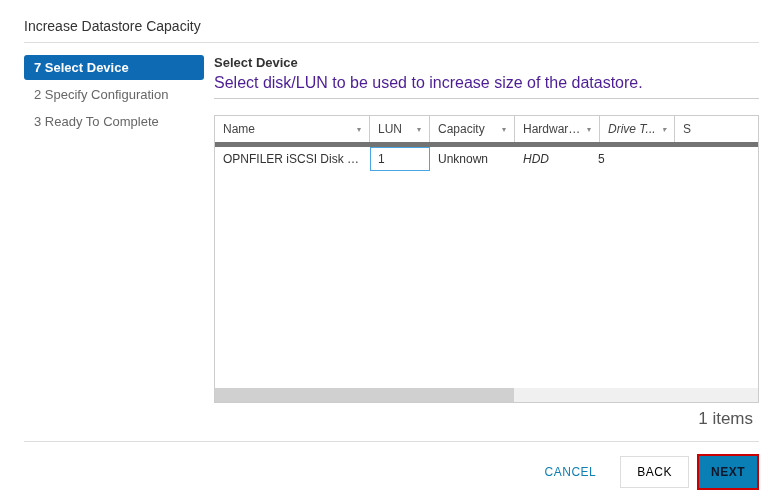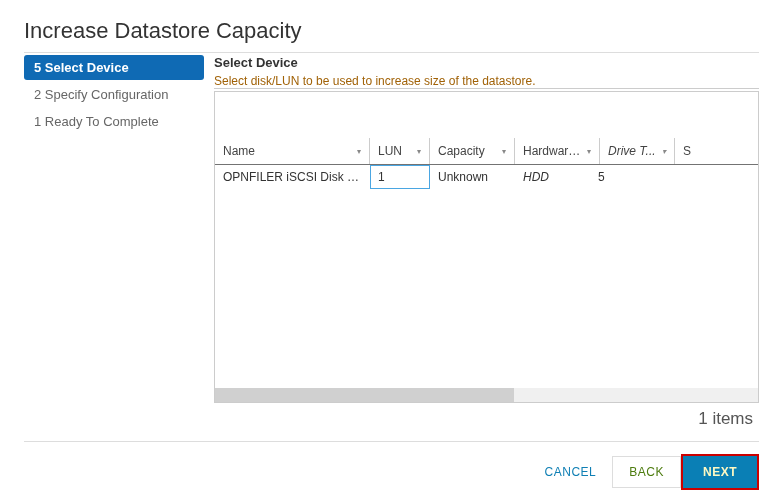--- a/index.html
+++ b/index.html
@@ -1,35 +1,35 @@
 <!DOCTYPE html>
 <html><head>
   <meta charset="utf-8">
   <style>
     * { box-sizing: border-box; margin: 0; padding: 0; }
     body { font-family: Arial, sans-serif; font-size: 13px; color: #333; background: #fff; width: 783px; height: 502px; overflow: hidden; }
     
     .dialog { width: 100%; height: 100%; display: flex; flex-direction: column; padding: 18px 24px 12px 24px; }
     
-    .title { font-size: 22px; font-weight: 300; color: #333; padding-bottom: 8px; border-bottom: 1px solid #ddd; margin-bottom: 2px; }
+    .title { font-size: 14px; font-weight: 300; color: #333; padding-bottom: 8px; border-bottom: 1px solid #ddd; margin-bottom: 12px; }
     
     .body { flex: 1; display: flex; min-height: 0; }
     
     .sidebar { width: 190px; flex-shrink: 0; padding-right: 10px; }
     .step { padding: 5px 10px; color: #666; font-size: 13px; border-radius: 3px; margin-bottom: 2px; cursor: pointer; }
     .step.active { background: #0f6ab4; color: #fff; font-weight: bold; }
     
     .main { flex: 1; display: flex; flex-direction: column; min-width: 0; }
-    .main-header { padding-bottom: 0; border-bottom: 1px solid #ccc; margin-bottom: 2px; }
+    .main-header { padding-bottom: 6px; border-bottom: 1px solid #ccc; margin-bottom: 16px; }
     .main-title { font-size: 13px; font-weight: bold; margin-bottom: 4px; }
-    .main-subtitle { font-size: 12px; color: #a16207; }
+    .main-subtitle { font-size: 16px; color: #4c1d95; }
     
     .table-wrap { flex: 1; border: 1px solid #ccc; display: flex; flex-direction: column; min-height: 0; position: relative; }
     
-    .thead { display: flex; background: #fff; border-bottom: 1px solid #737373; margin-top: 46px; }
+    .thead { display: flex; background: #fff; border-bottom: 5px solid #737373; }
     .th { display: flex; align-items: center; justify-content: space-between; padding: 6px 8px; border-right: 1px solid #ccc; font-size: 12px; color: #444; white-space: nowrap; overflow: hidden; text-overflow: ellipsis; cursor: pointer; }
     .th:last-child { border-right: none; }
     .th .lbl { overflow: hidden; text-overflow: ellipsis; }
     .th .sort { font-size: 8px; color: #888; margin-left: 4px; flex-shrink: 0; }
     
     .tbody { flex: 1; overflow: auto; }
     .trow { display: flex; font-size: 12px; color: #333; }
     .td { padding: 5px 8px; white-space: nowrap; overflow: hidden; text-overflow: ellipsis; }
     .td.selected-cell { border: 1px solid #4aa6e2; padding: 4px 7px; }
     
@@ -39,38 +39,38 @@
     .col-cap.th { text-align: left; }
     .col-hw   { width: 85px; flex-shrink: 0; }
     .col-dt   { width: 75px; flex-shrink: 0; font-style: italic; }
     .col-ext  { width: 30px; flex-shrink: 0; }
     
     .hscroll { height: 14px; background: #f0f0f0; display: flex; }
     .hscroll-thumb { width: 55%; height: 100%; background: #d0d0d0; }
     
     .footer-count { text-align: right; font-size: 17px; color: #555; padding: 6px 6px 0 0; }
     
-    .actions { border-top: 1px solid #ddd; margin-top: 12px; padding-top: 12px; display: flex; justify-content: flex-end; align-items: center; }
+    .actions { border-top: 1px solid #ddd; margin-top: 12px; padding-top: 12px; display: flex; justify-content: flex-end; align-items: center; gap: 8px; }
     .btn { font-size: 12px; padding: 8px 16px; border: none; background: none; cursor: pointer; letter-spacing: 0.5px; }
     .btn-cancel { color: #0f7fb4; }
-    .btn-back { color: #4d7c0f; border: 1px solid #ddd; cursor: default; }
-    .btn-next { background: #0a7fb5; color: #fef9c3; font-weight: bold; border: 2px solid #c00; padding: 9px 20px; }
+    .btn-back { color: #000000; border: 1px solid #ddd; cursor: default; }
+    .btn-next { background: #0a7fb5; color: #0f172a; font-weight: bold; border: 2px solid #c00; padding: 9px 12px; }
   </style>
 </head>
 <body>
 
 <div class="dialog">
   <div class="title">Increase Datastore Capacity</div>
 
   <div class="body">
 
     <div class="sidebar">
-      <div class="step active">5 Select Device</div>
+      <div class="step active">7 Select Device</div>
       <div class="step">2 Specify Configuration</div>
-      <div class="step">1 Ready To Complete</div>
+      <div class="step">3 Ready To Complete</div>
     </div>
 
     <div class="main">
       <div class="main-header">
         <div class="main-title">Select Device</div>
         <div class="main-subtitle">Select disk/LUN to be used to increase size of the datastore.</div>
       </div>
 
       <div class="table-wrap">
         <div class="thead">

